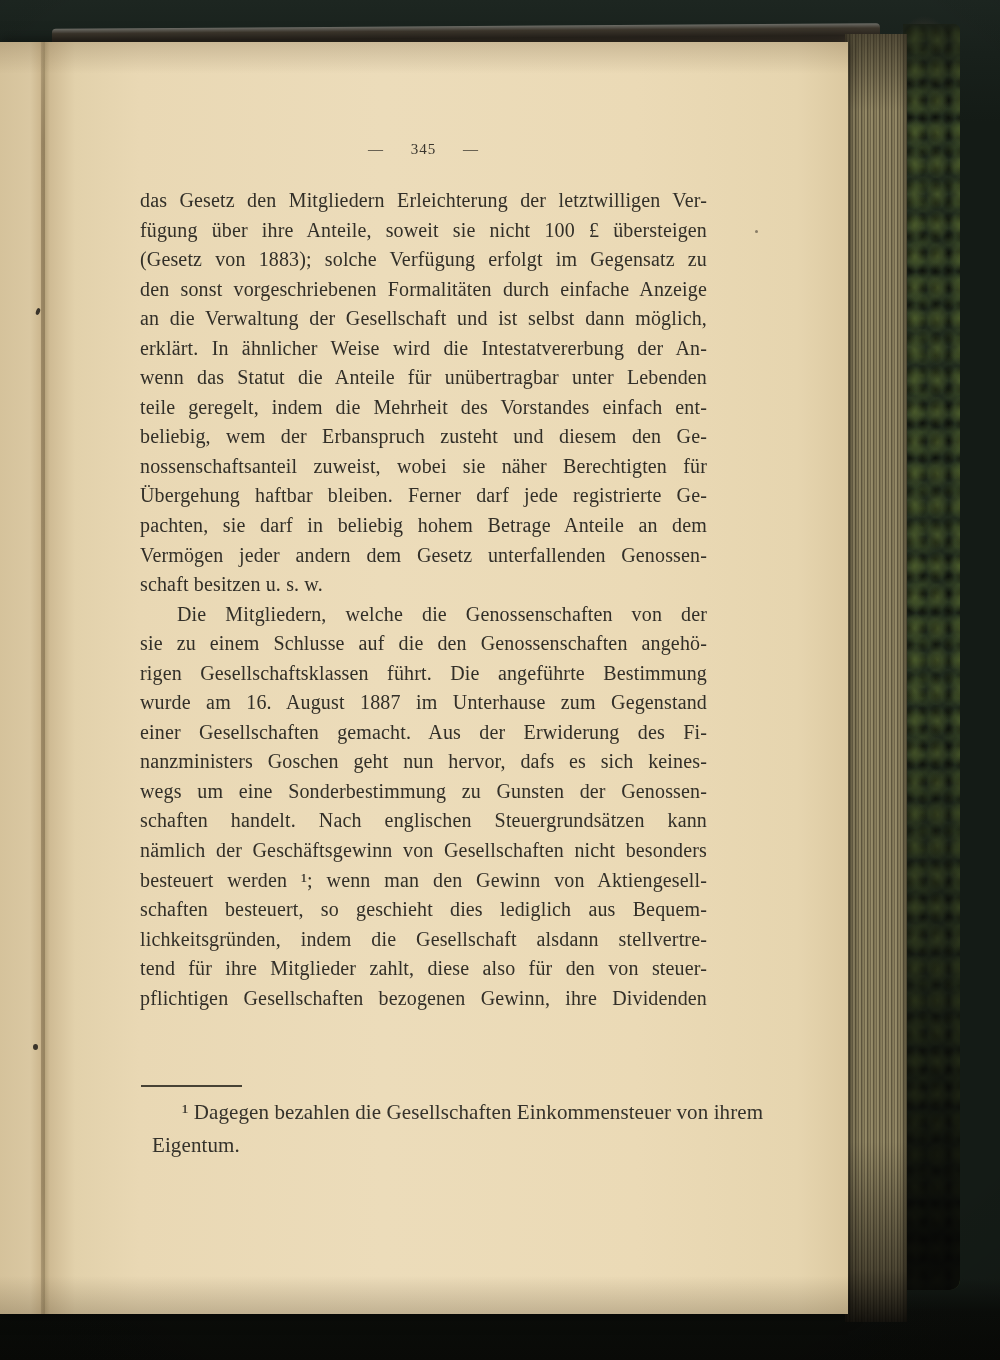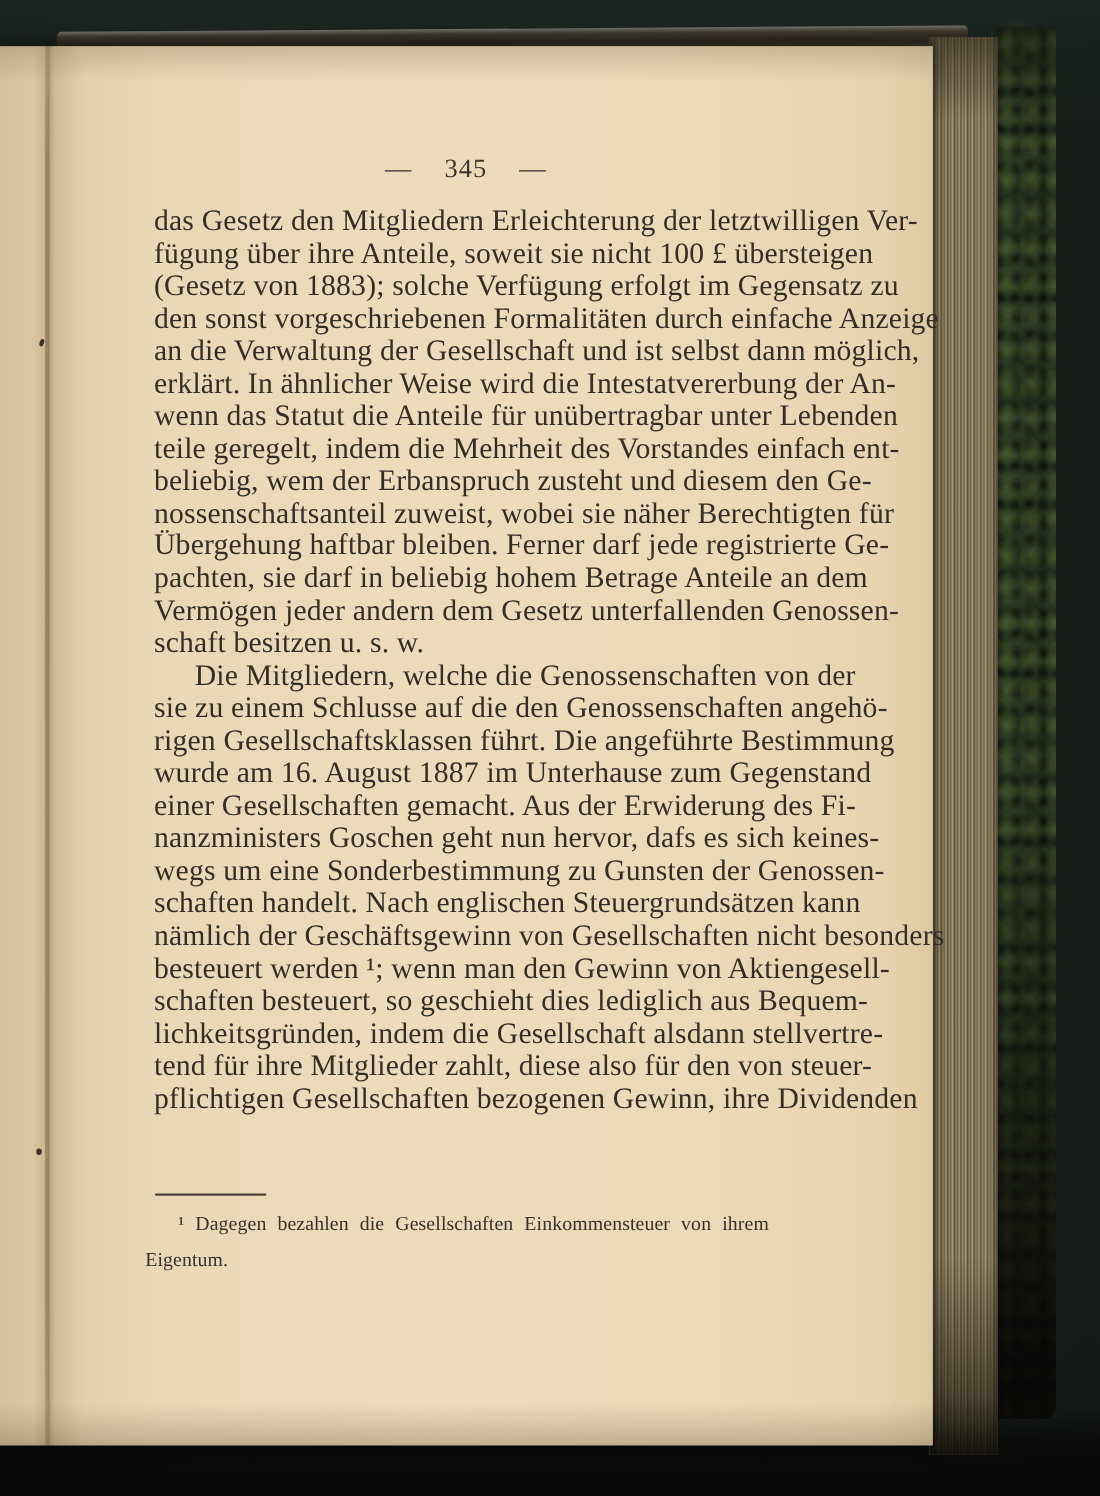--- a/index.html
+++ b/index.html
@@ -49,30 +49,30 @@
   .gutter-crease{position:absolute;left:41px;top:42px;width:4px;height:1272px;
     background:linear-gradient(180deg, rgba(90,75,52,.15), rgba(122,103,72,.55) 8%,
       rgba(122,103,72,.5) 90%, rgba(90,75,52,.2));}
   .speck{position:absolute;background:#3a342a;border-radius:50%;}
   .speck.s1{left:36px;top:308px;width:4px;height:7px;transform:rotate(18deg);}
   .speck.s2{left:33px;top:1044px;width:5px;height:6px;}
   .speck.s3{left:755px;top:230px;width:3px;height:3px;opacity:.55;}
 
   
   .page-number{position:absolute;left:140px;top:141px;width:567px;
-    text-align:center;font-size:24px;color:#3a362e;word-spacing:22px;letter-spacing:1px;}
+    text-align:center;font-size:15px;color:#3a362e;word-spacing:22px;letter-spacing:1px;}
   .body{position:absolute;left:140px;top:186px;width:567px;
-    font-size:27px;line-height:29.55px;color:#322f28;letter-spacing:.15px;}
+    font-size:20px;line-height:29.55px;color:#322f28;letter-spacing:.15px;}
   .line{white-space:nowrap;text-align:justify;text-align-last:justify;}
   .line.last{text-align-last:left;}
   .line.indent{text-indent:37px;}
   .footnote-rule{position:absolute;left:141px;top:1085px;width:101px;height:2px;
     background:#44403500;border-top:2px solid #474235;}
-  .footnote{position:absolute;left:132px;top:1096px;width:567px;
-    font-size:18px;line-height:32.5px;color:#35322b;letter-spacing:.1px;}
+  .footnote{position:absolute;left:152px;top:1096px;width:567px;
+    font-size:21px;line-height:32.5px;color:#35322b;letter-spacing:.1px;}
   .footnote .line.indent{text-indent:30px;}
 </style>
 </head>
 <body>
 
 <div class="photo">
   <div class="bg-vignette"></div>
   <div class="top-edge"></div>
   <div class="cover-corner"></div>
   <div class="cover"></div>

